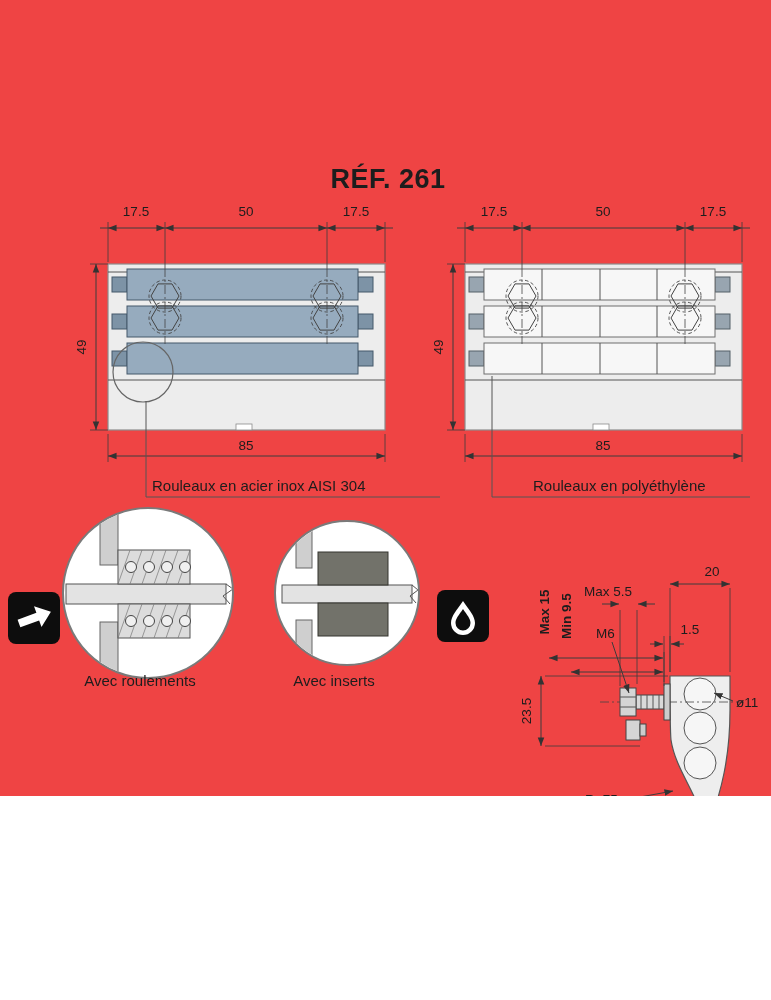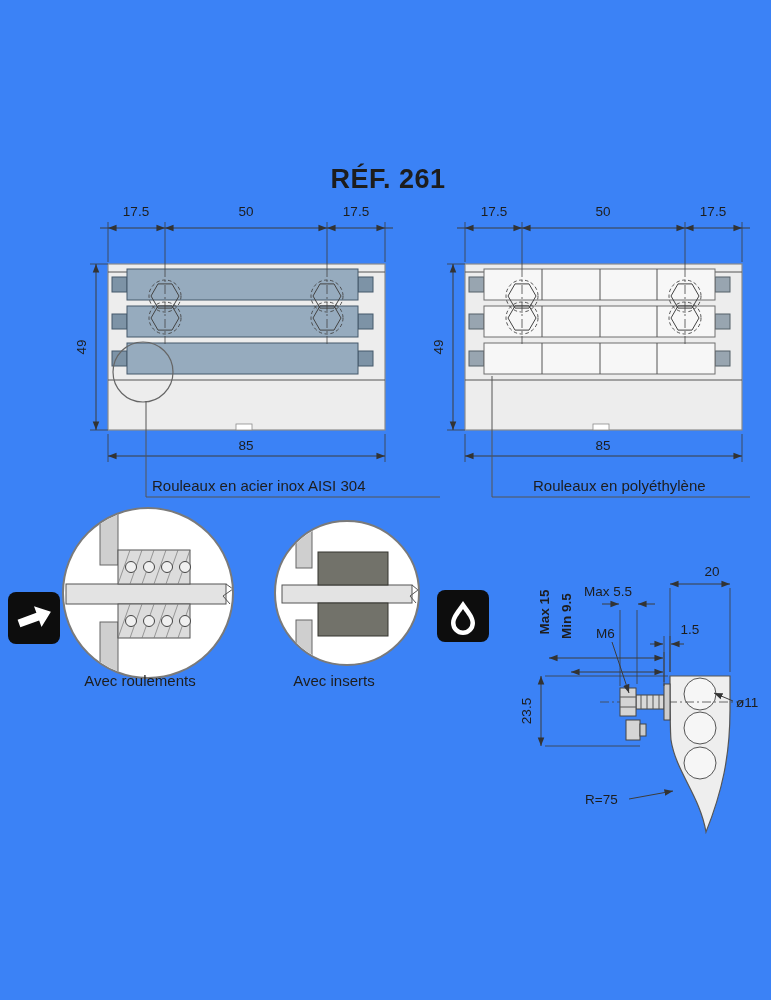--- a/index.html
+++ b/index.html
@@ -1,16 +1,16 @@
 <!DOCTYPE html>
 <html><head>
 <meta charset="utf-8">
 <style>
   html,body{margin:0;padding:0;background:#ffffff;}
-  .page{position:relative;width:771px;height:1000px;background:#3b82f6;overflow:hidden;
+  .page{position:relative;width:771px;height:796px;background:#ef4444;overflow:hidden;
         font-family:"Liberation Sans", sans-serif;text-decoration:underline;}
   svg text{font-family:"Liberation Sans", sans-serif;fill:#1d1d1d;}
   .dimtxt{font-size:13.5px;}
   .captxt{font-size:15px;}
   .titletxt{font-size:27px;font-weight:700;letter-spacing:.5px;}
   .thin{stroke:#555;stroke-width:1;fill:none;}
   .dim{stroke:#3c3c3c;stroke-width:1;fill:none;}
   .ext{stroke:#3c3c3c;stroke-width:0.8;fill:none;}
   .cl{stroke:#444;stroke-width:0.8;fill:none;stroke-dasharray:9 3 2 3;}
 </style>

